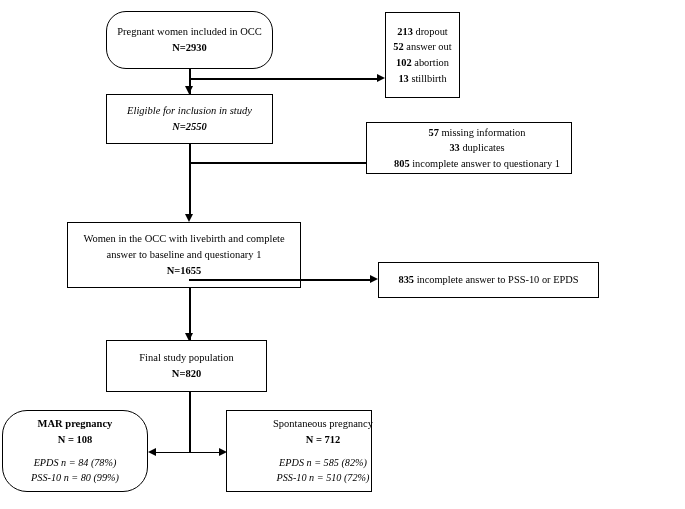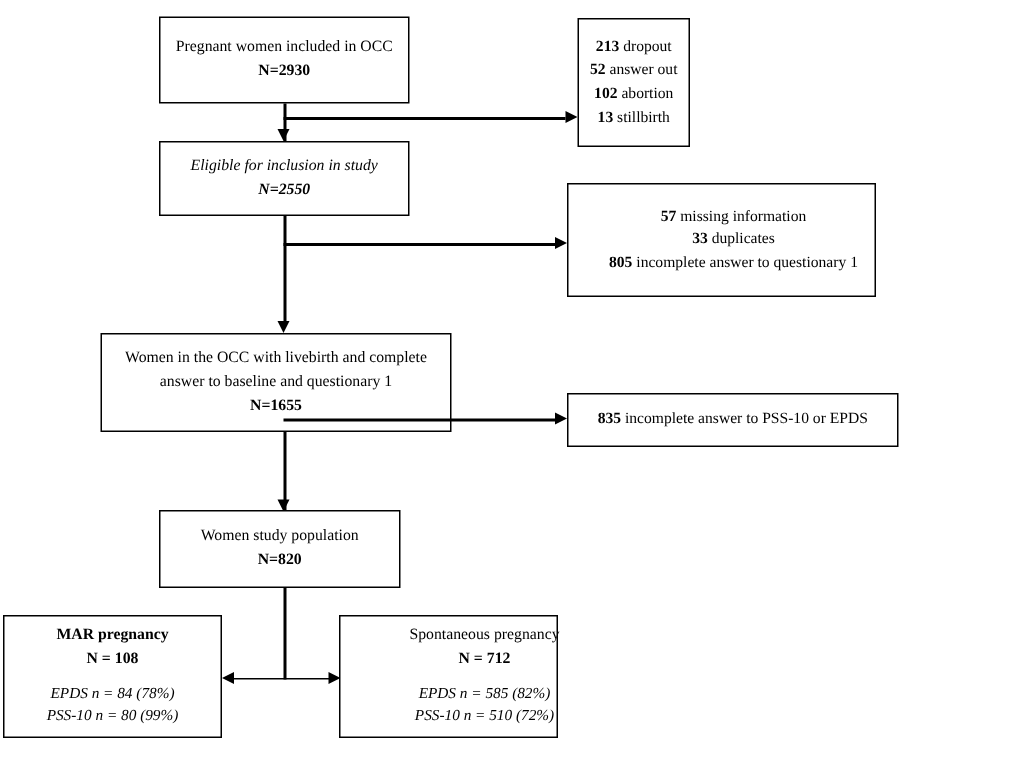--- a/index.html
+++ b/index.html
@@ -78,21 +78,21 @@
     border-top: 4.5px solid transparent;
     border-bottom: 4.5px solid transparent;
     border-right: 8px solid #000000;
   }
 </style>
 </head>
 <body>
 
 <div id="flow-root">
 
-  <div class="node" style="left:106px; top:11px; width:167px; height:58px;">
+  <div class="node" style="left:106px; top:11px; width:167px; height:58px;border-radius:20px;">
     <span class="line fs-11">Pregnant women included in OCC</span>
     <span class="line fs-11 bold">N=2930</span>
   </div>
 
   <div class="vline" style="left:189px; top:69px; height:25px;"></div>
   <div class="arrow-down" style="left:185.3px; top:86px;"></div>
 
   <div class="hline" style="left:189px; top:78px; width:188px;"></div>
   <div class="arrow-right" style="left:377px; top:74.3px;"></div>
 
@@ -119,21 +119,21 @@
     <span class="line fs-11">Eligible for inclusion in study</span>
     <span class="line fs-11 bold">N=2550</span>
   </div>
 
   <div class="vline" style="left:189px; top:144px; height:72px;"></div>
   <div class="arrow-down" style="left:185.3px; top:214px;"></div>
 
   <div class="hline" style="left:189px; top:162px; width:181px;"></div>
   <div class="arrow-right" style="left:370px; top:158.3px;"></div>
 
-  <div class="node excl" style="left:378px; top:122px; width:206px; height:76px;padding-left:16px;">
+  <div class="node excl" style="left:366px; top:122px; width:206px; height:52px;padding-left:16px;">
     <span class="line">
       <span class="num">57</span> 
       <span>missing information</span>
     </span>
     <span class="line">
       <span class="num">33</span> 
       <span>duplicates</span>
     </span>
     <span class="line">
       <span class="num">805</span> 
@@ -154,30 +154,30 @@
   <div class="arrow-right" style="left:370px; top:275.3px;"></div>
 
   <div class="node excl" style="left:378px; top:262px; width:221px; height:36px;">
     <span class="line">
       <span class="num">835</span> 
       <span>incomplete answer to PSS-10 or EPDS</span>
     </span>
   </div>
 
   <div class="node" style="left:106px; top:340px; width:161px; height:52px;">
-    <span class="line fs-11">Women study population</span>
+    <span class="line fs-11">Final study population</span>
     <span class="line fs-11 bold">N=820</span>
   </div>
 
   <div class="vline" style="left:189px; top:392px; height:61px;"></div>
   <div class="hline" style="left:155px; top:451.5px; width:68px;"></div>
   <div class="arrow-left" style="left:148px; top:447.8px;"></div>
   <div class="arrow-right" style="left:219px; top:447.8px;"></div>
 
-  <div class="node" style="left:2px; top:410px; width:146px; height:82px;">
+  <div class="node" style="left:2px; top:410px; width:146px; height:82px;border-radius:25px;">
     <span class="line fs-11 bold">MAR pregnancy</span>
     <span class="line fs-11 bold">N = 108</span>
     <span class="gap"></span>
     <span class="line fs-105 ital">EPDS n = 84 (78%)</span>
     <span class="line fs-105 ital">PSS-10 n = 80 (99%)</span>
   </div>
 
   <div class="node" style="left:226px; top:410px; width:146px; height:82px;padding-left:48px;">
     <span class="line fs-11">Spontaneous pregnancy</span>
     <span class="line fs-11 bold">N = 712</span>

